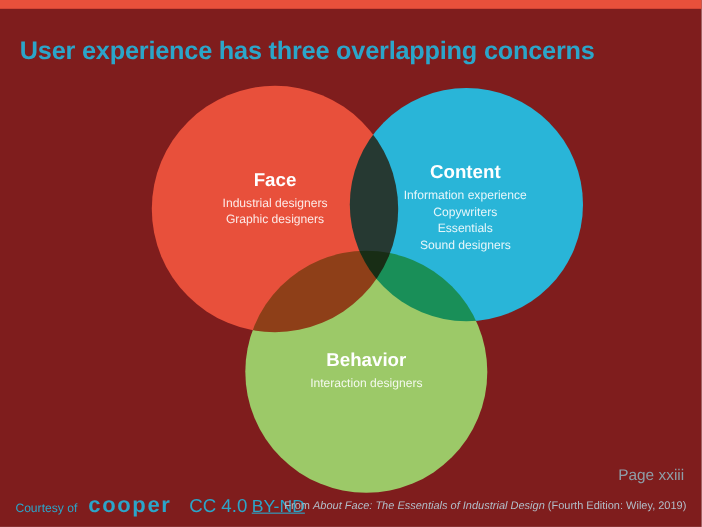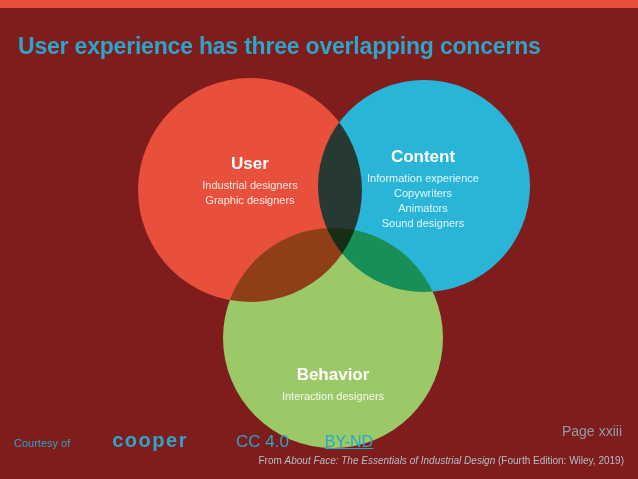--- a/index.html
+++ b/index.html
@@ -57,37 +57,36 @@
     font-weight: bold;
     margin-bottom: 4px;
   }
   .label-group .subline {
     font-size: 11px;
     line-height: 15px;
     opacity: 0.88;
   }
   .labels-form     { left: 250px; top: 154px; }
   .labels-content  { left: 423px; top: 147px; }
-  .labels-behavior { left: 333px; top: 318px; margin-top: 47px; }
+  .labels-behavior { left: 333px; top: 318px; }
 
   .page-number-label {
     position: absolute;
     right: 16px;
     bottom: 40px;
     font-size: 14px;
   }
   .page-number-label .roman { margin-left: 4px; }
 
   .footer-left {
     position: absolute;
     left: 14px;
-    bottom: 27px;
+    bottom: 9px;
     display: flex;
     align-items: baseline;
-    gap: 32px;
   }
   .courtesy-label { font-size: 11px; }
   .cooper-logo {
     font-size: 20px;
     font-weight: bold;
     letter-spacing: 1.5px;
     margin-left: 10px;
     line-height: 1;
   }
   .license-label { font-size: 17px; margin-left: 16px; }
@@ -111,30 +110,30 @@
 
   <h1 class="page-title" style="color: rgb(43, 165, 201);">User experience has three overlapping concerns</h1>
 
   <div class="venn">
     <div class="circle circle-form" style="background-color: rgb(232, 80, 59);"></div>
     <div class="circle circle-content" style="background-color: rgb(41, 181, 216);"></div>
     <div class="circle circle-behavior" style="background-color: rgb(156, 201, 104);"></div>
   </div>
 
   <div class="label-group labels-form">
-    <div class="heading">User</div>
+    <div class="heading">Face</div>
     <div class="subline">Industrial designers</div>
     <div class="subline">Graphic designers</div>
   </div>
 
   <div class="label-group labels-content">
     <div class="heading">Content</div>
     <div class="subline">Information experience</div>
     <div class="subline">Copywriters</div>
-    <div class="subline">Animators</div>
+    <div class="subline">Essentials</div>
     <div class="subline">Sound designers</div>
   </div>
 
   <div class="label-group labels-behavior">
     <div class="heading">Behavior</div>
     <div class="subline">Interaction designers</div>
   </div>
 
   <div class="page-number-label" style="color: rgb(142, 157, 167);">
     <span>Page</span><span class="roman">xxiii</span>

